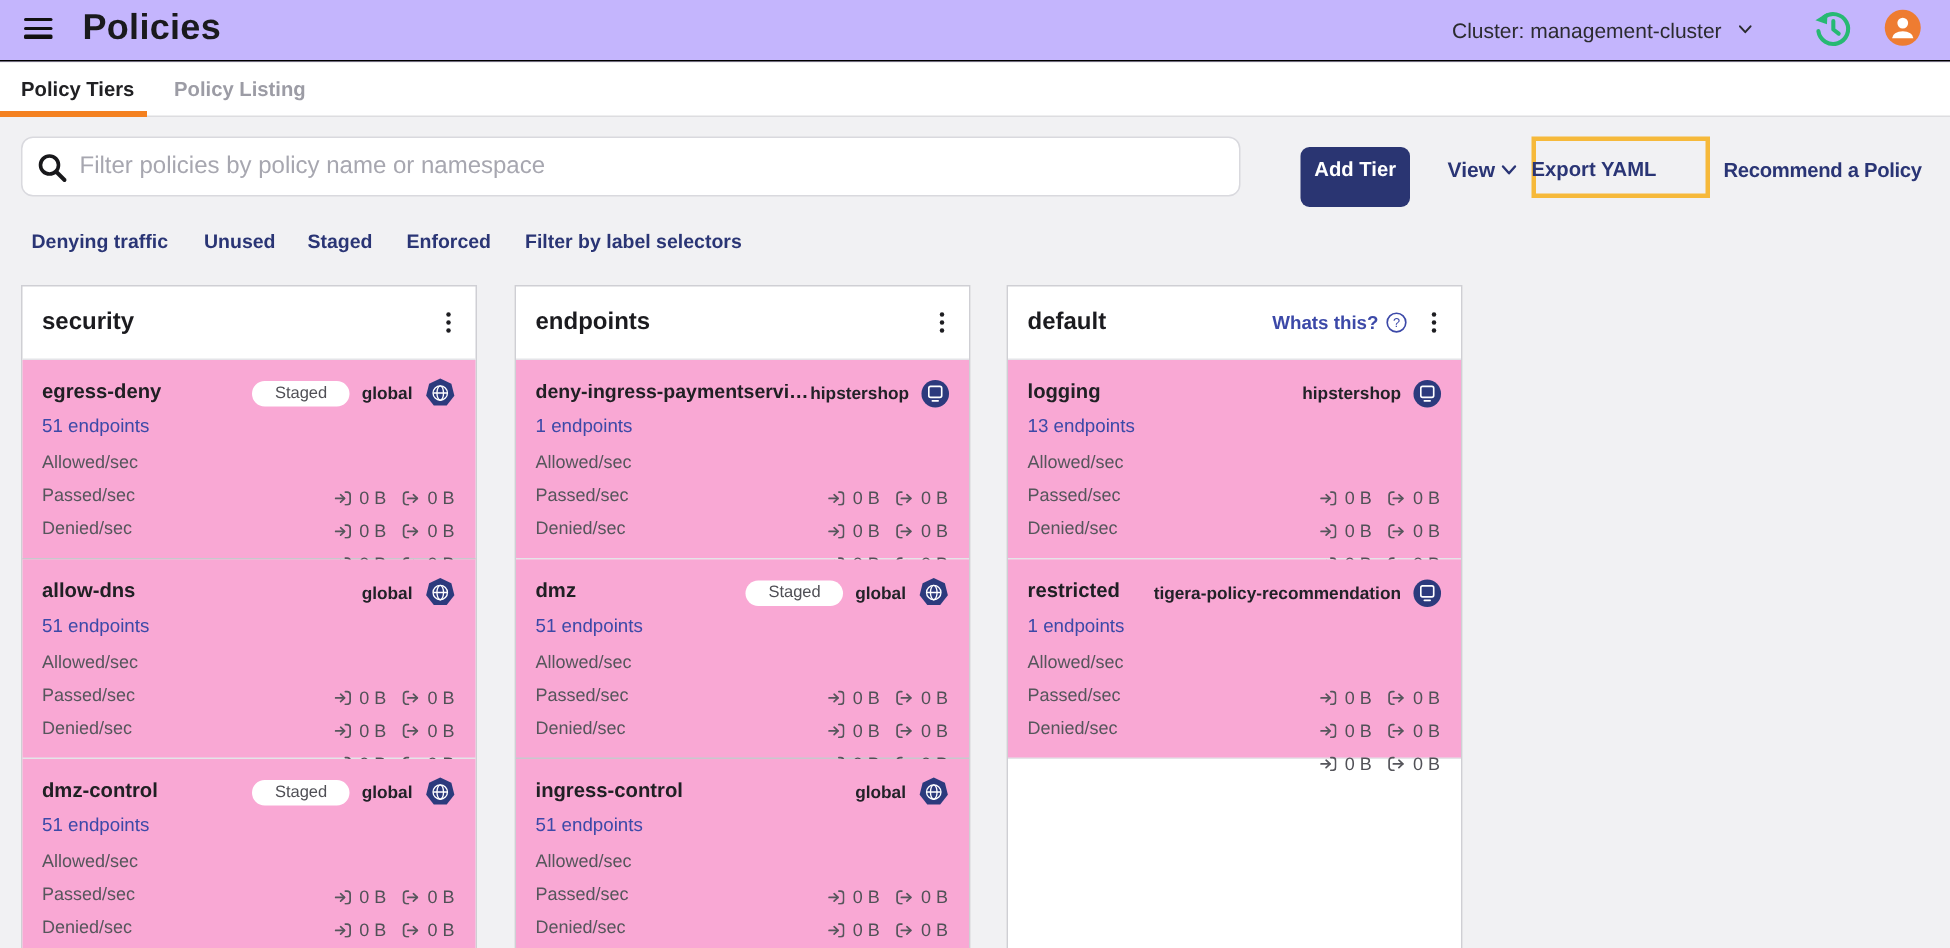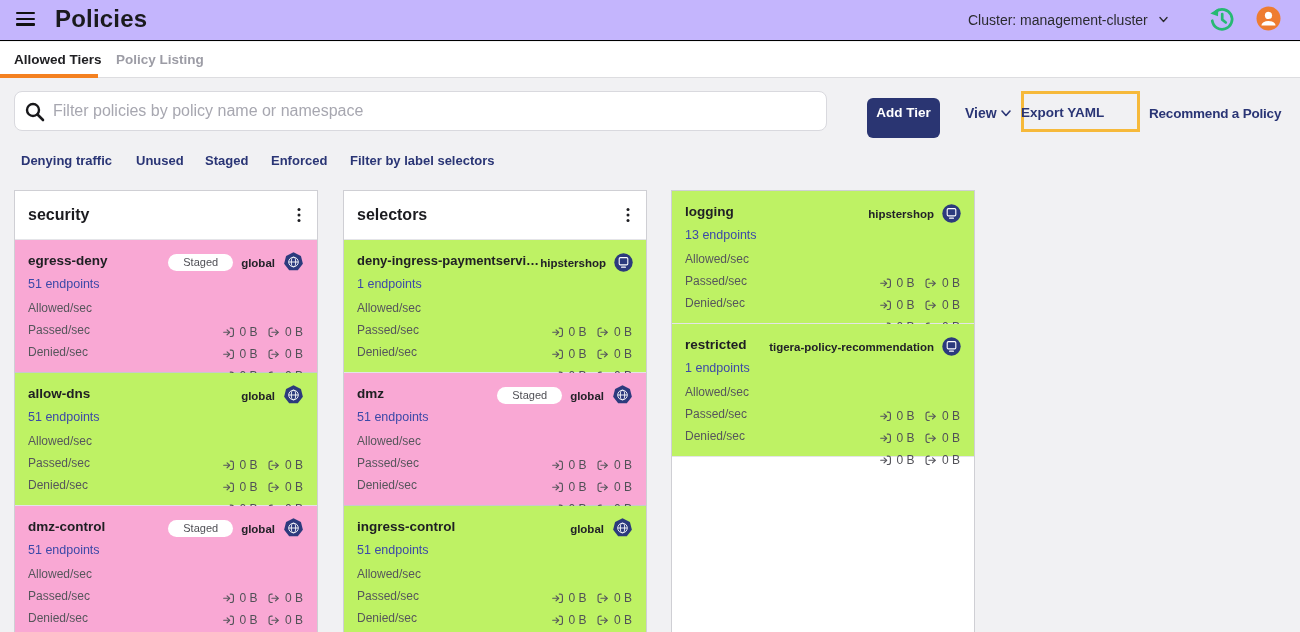--- a/index.html
+++ b/index.html
@@ -22,21 +22,21 @@
 .viewbtn { position:absolute; left:965px; top:105px; font-size:14px; font-weight:600; color:#2a3575; }
 .exportbox { position:absolute; left:1021px; top:91px; width:119px; height:41px; border:3px solid #f6b93a; }
 .exporttxt { position:absolute; left:1021px; top:105px; width:119px; font-size:13.5px; font-weight:600; color:#2a3575; }
 .recom { position:absolute; left:1149px; top:105.5px; font-size:13.5px; letter-spacing:-0.2px; font-weight:600; color:#2a3575; }
 .chip { position:absolute; top:153px; font-size:13px; font-weight:600; color:#2a3575; }
 .tier { position:absolute; top:190px; width:304px; height:460px; background:#fff; border:1px solid #cfcfd4; }
 .thead { position:relative; height:49px; border-bottom:1px solid #e4e4e8; display:flex; align-items:center; justify-content:space-between; padding:0 16px 0 13px; }
 .ttitle { font-size:16px; font-weight:700; color:#1b1b1f; }
 .thr { display:flex; align-items:center; }
 .whats { font-size:12.5px; font-weight:600; color:#3c49a8; }
-.prow { position:relative; height:133px; background:#bef264; border-bottom:1px solid #e4e4e8; }
+.prow { position:relative; height:133px; background:#f9a8d4; border-bottom:1px solid #e4e4e8; }
 .prow.gray { background:#f9a8d4; border-bottom:1px solid #c8c8cd; }
 .pname { position:absolute; left:13px; top:12.5px; font-size:13.5px; font-weight:600; color:#202024; }
 .pright { position:absolute; right:13px; top:12px; height:21px; display:flex; align-items:center; gap:8px; }
 .pill { background:#fff; border-radius:9px; height:17px; line-height:17px; padding:0 15px; font-size:11px; color:#4f4f55; }
 .nslabel { font-size:11.5px; font-weight:600; color:#222228; }
 .pend { position:absolute; left:13px; top:37px; font-size:12.5px; color:#3c49a8; }
 .srow { position:absolute; left:13px; right:14px; height:14px; display:flex; align-items:center; justify-content:space-between; }
 .slabel { font-size:12px; color:#56565c; }
 .svals { display:flex; align-items:center; gap:11px;margin-top:48px; }
 .grp { display:flex; align-items:center; gap:5px; font-size:12px; color:#515157; }
@@ -61,21 +61,21 @@
         <path d="M12.2 7.4 V12.6 L15.5 15.2" stroke-linecap="round"></path>
       </g>
     </svg>
   <svg class="avatar" width="25" height="25" viewBox="0 0 25 25">
       <circle cx="12.5" cy="12.5" r="12" fill="#ee7c31"></circle>
       <circle cx="12.5" cy="9.4" r="3.6" fill="#fff"></circle>
       <path d="M5.4 19.5 a7.1 4.6 0 0 1 14.2 0 z" fill="#fff"></path>
     </svg>
 </div>
 <div class="tabs">
-  <div class="tab1">Allowed Tiers</div>
+  <div class="tab1">Policy Tiers</div>
   <div class="tab2">Policy Listing</div>
   <div class="tabline"></div>
 </div>
 <div class="search">
   <svg class="mag" width="22" height="22" viewBox="0 0 22 22">
       <circle cx="9" cy="9" r="6" fill="none" stroke="#18181b" stroke-width="2.4"></circle>
       <path d="M13.5 13.5 L19 19" stroke="#18181b" stroke-width="2.6" stroke-linecap="round"></path>
     </svg>
   <div class="ph">Filter policies by policy name or namespace</div>
 </div>
@@ -371,21 +371,21 @@
               </g>
             </svg>
             <span>0 B</span>
           </span>
         </span>
       </div>
 </div>
 </div>
 <div class="tier" style="left:343px">
 <div class="thead">
-      <span class="ttitle">selectors</span>
+      <span class="ttitle">endpoints</span>
       <span class="thr">
         <svg width="4" height="16" viewBox="0 0 4 16">
           <circle cx="2" cy="2.6" r="1.5" fill="#1d1d21"></circle>
           <circle cx="2" cy="8" r="1.5" fill="#1d1d21"></circle>
           <circle cx="2" cy="13.4" r="1.5" fill="#1d1d21"></circle>
         </svg>
       </span>
     </div>
 <div class="prow">
 <div class="pname" style="font-size:13px;white-space:nowrap">deny-ingress-paymentservi…</div>
@@ -650,20 +650,35 @@
                 <path d="M8.6 3.2 L11.6 6 L8.6 8.8"></path>
               </g>
             </svg>
             <span>0 B</span>
           </span>
         </span>
       </div>
 </div>
 </div>
 <div class="tier" style="left:671px">
+<div class="thead">
+      <span class="ttitle">default</span>
+      <span class="thr">
+        <span class="whats">Whats this?</span>
+        <svg width="14" height="14" viewBox="0 0 14 14" style="margin:0 16px 0 5px">
+          <circle cx="7" cy="7" r="6.2" fill="none" stroke="#3c49a8" stroke-width="1.1"></circle>
+          <text x="7" y="10" text-anchor="middle" font-size="8.5" fill="#3c49a8" font-family="Liberation Sans">?</text>
+        </svg>
+        <svg width="4" height="16" viewBox="0 0 4 16">
+          <circle cx="2" cy="2.6" r="1.5" fill="#1d1d21"></circle>
+          <circle cx="2" cy="8" r="1.5" fill="#1d1d21"></circle>
+          <circle cx="2" cy="13.4" r="1.5" fill="#1d1d21"></circle>
+        </svg>
+      </span>
+    </div>
 <div class="prow">
 <div class="pname">logging</div>
 <div class="pright">
         <span class="nslabel">hipstershop</span>
         <svg width="19" height="19" viewBox="0 0 19 19">
           <circle cx="9.5" cy="9.5" r="9.2" fill="#2c3a7d"></circle>
           <rect x="5.2" y="4.6" width="8.6" height="7.3" rx="1.2" fill="none" stroke="#fff" stroke-width="1.1"></rect>
           <path d="M7.6 14.2 h3.8" stroke="#fff" stroke-width="1.2" stroke-linecap="round"></path>
         </svg>
       </div>

